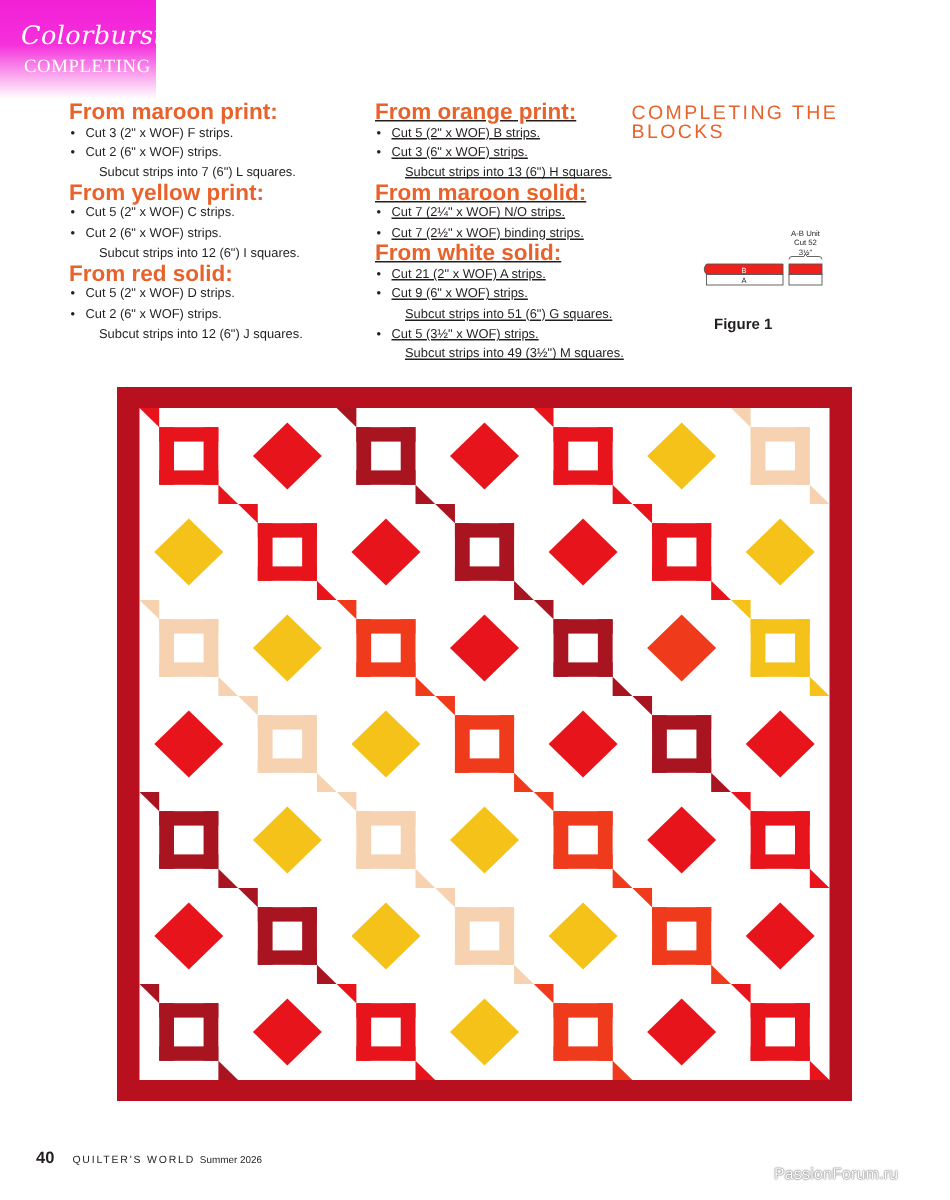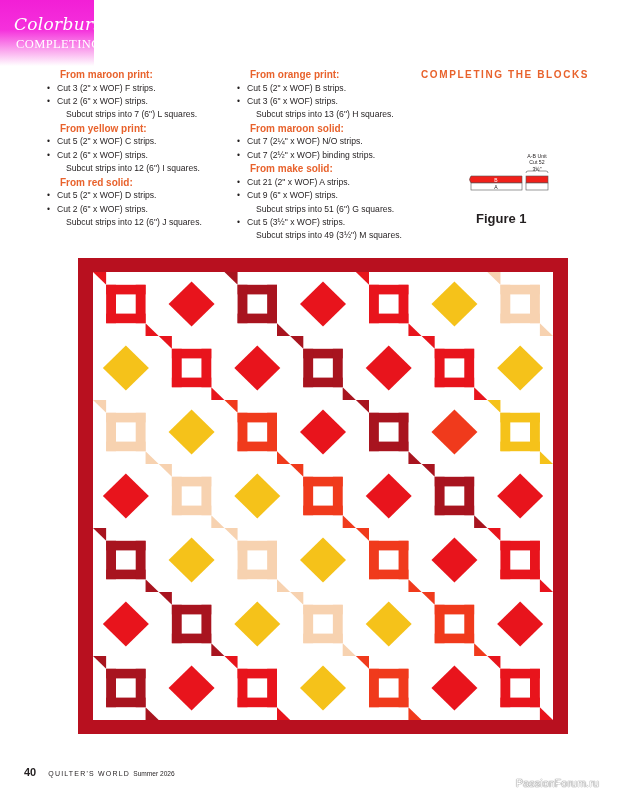--- a/index.html
+++ b/index.html
@@ -1,34 +1,34 @@
 <!DOCTYPE html>
 <html><head>
 <meta charset="utf-8">
 <style>
   html,body{margin:0;padding:0;background:#fff;}
   body{width:633px;height:800px;position:relative;overflow:hidden;font-family:"Liberation Sans",sans-serif;color:#231f20;}
-  .badge{position:absolute;left:0;top:0;width:94px;height:66px;
+  .badge{position:absolute;left:0;top:0;width:104px;height:66px;
     background:linear-gradient(180deg,#f21fd6 0%,#f530dc 45%,#fbb4f0 80%,#ffffff 100%);}
   .badge-script{position:absolute;left:14px;top:14px;font-family:"DejaVu Serif",serif;font-style:italic;font-size:17px;color:#fff;letter-spacing:0.3px;}
   .badge-sub{position:absolute;left:16px;top:37px;font-family:"Liberation Serif",serif;font-size:12.5px;color:#fff;letter-spacing:0.4px;}
   .col{position:absolute;top:68px;font-size:8.6px;line-height:13.4px;}
   .col1{left:46px;width:180px;}
-  .col2{left:236px;width:180px;}
+  .col2{left:250px;width:180px;text-decoration:underline;}
   .col3{left:421px;width:185px;}
-  .head{color:#e8622c;font-weight:bold;font-size:10px;line-height:13.6px;margin-left:14px;}
+  .head{color:#e8622c;font-weight:bold;font-size:15px;line-height:13.6px;}
   .item{position:relative;padding-left:11px;}
   .item::before{content:"•";position:absolute;left:1px;top:0;}
   .sub{padding-left:20px;}
-  .sec-title{color:#e8622c;font-weight:bold;font-size:10px;letter-spacing:1.6px;line-height:13px;}
+  .sec-title{color:#e8622c;font-weight:normal;font-size:13px;letter-spacing:1.6px;line-height:13px;}
   .para{font-size:9.6px;line-height:15px;margin-top:1px;}
   .para b{font-weight:bold;}
   .fig{position:absolute;left:468px;top:150px;width:110px;height:60px;}
   .fig-lbl{position:absolute;font-size:5.2px;line-height:6.4px;text-align:center;}
-  .fig-cap{position:absolute;left:476px;top:211px;font-size:13px;font-weight:bold;}
+  .fig-cap{position:absolute;left:476px;top:211px;font-size:10px;font-weight:bold;}
   .quilt{position:absolute;left:78px;top:258px;width:490px;height:476px;}
   .footer{position:absolute;left:24px;top:766px;font-size:7px;letter-spacing:1.2px;}
   .footer .pg{font-family:Liberation Sans, sans-serif;font-weight:bold;font-size:11px;letter-spacing:0;margin-right:12px;}
   .footer .iss{letter-spacing:0;font-size:6.6px;}
   .wm{position:absolute;left:516px;top:777px;font-size:10.5px;color:#fff;
     text-shadow:0 0 1px #666,0 0 1px #666;letter-spacing:0.2px;}
 </style>
 </head>
 <body>
 
@@ -52,21 +52,21 @@
     <div class="sub">Subcut strips into 12 (6") J squares.</div>
   </div>
 <div class="col col2" id="col2">
     <div class="head">From orange print:</div>
     <div class="item">Cut 5 (2" x WOF) B strips.</div>
     <div class="item">Cut 3 (6" x WOF) strips.</div>
     <div class="sub">Subcut strips into 13 (6") H squares.</div>
     <div class="head">From maroon solid:</div>
     <div class="item">Cut 7 (2¼" x WOF) N/O strips.</div>
     <div class="item">Cut 7 (2½" x WOF) binding strips.</div>
-    <div class="head">From make solid:</div>
+    <div class="head">From white solid:</div>
     <div class="item">Cut 21 (2" x WOF) A strips.</div>
     <div class="item">Cut 9 (6" x WOF) strips.</div>
     <div class="sub">Subcut strips into 51 (6") G squares.</div>
     <div class="item">Cut 5 (3½" x WOF) strips.</div>
     <div class="sub">Subcut strips into 49 (3½") M squares.</div>
   </div>
 
 <div class="col col3">
   <div class="sec-title">COMPLETING THE BLOCKS</div>
 </div>

